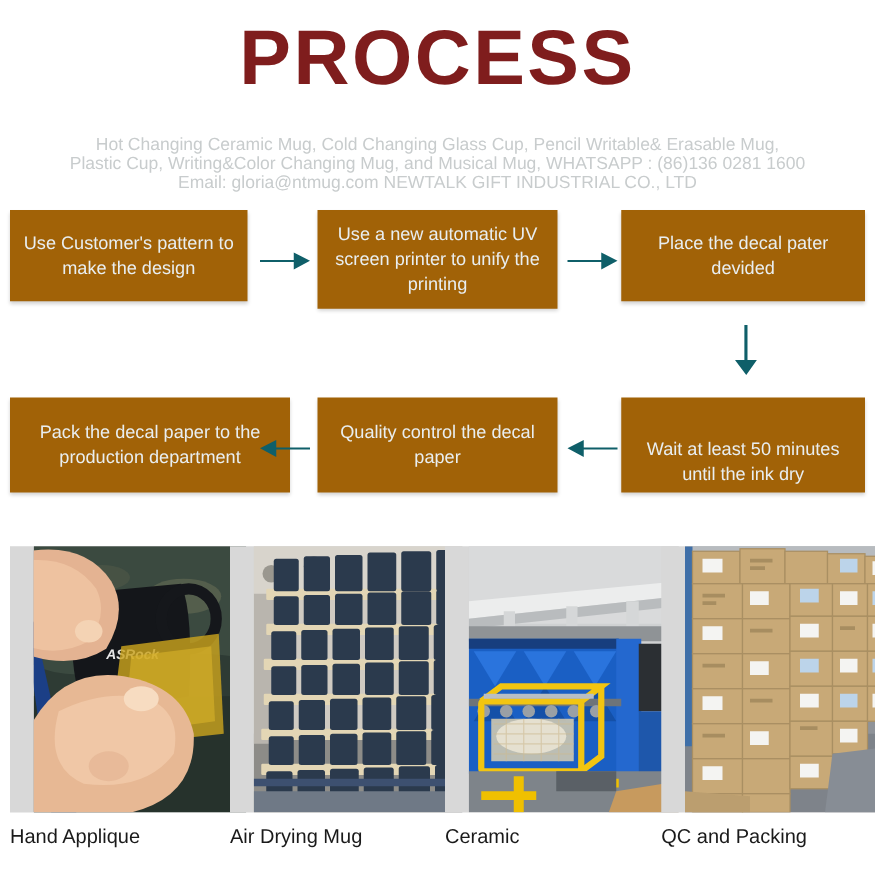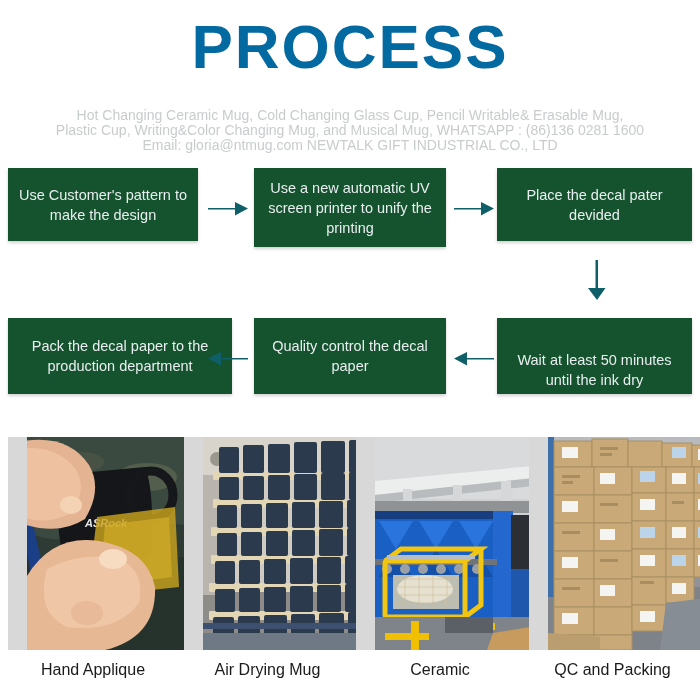--- a/index.html
+++ b/index.html
@@ -13,37 +13,37 @@
   }
   #page{position:relative;width:700px;height:700px;background:#fff;}
 
   
   .title{
     position:absolute;left:0;top:12px;width:700px;
     text-align:center;
     font-size:62px;
     font-weight:bold;
     letter-spacing:2px;
-    color:#0369a1;
+    color:#7f1d1d;
     line-height:70px;
     font-family:"Liberation Sans","DejaVu Sans",sans-serif;
   }
   .subtitle{
     position:absolute;left:0;top:108px;width:700px;
     text-align:center;
     color:#c8cccd;
     font-size:14px;
     line-height:15px;
   }
   .subtitle div{white-space:nowrap;}
 
   
   .box{
     position:absolute;
-    background:#14532d;
+    background:#a16207;
     color:#e9eef0;
     display:flex;
     align-items:center;
     justify-content:center;
     text-align:center;
     font-size:14.5px;
     line-height:20px;
     padding:4px 8px;
     box-sizing:border-box;
     box-shadow:0 2px 3px rgba(0,0,0,.18);
@@ -79,21 +79,20 @@
   #ph1{left:8px;  width:170px;}
   #ph2{left:184px;width:167px;}
   #ph3{left:356px;width:168px;}
   #ph4{left:529px;width:167px;}
   .photo svg{display:block;width:100%;height:100%;}
 
   .caption{
     position:absolute;
     top:656px;
     height:28px;
-    text-align:center;
     font-size:16px;
     color:#1a1a1a;
     line-height:28px;
     font-family:"Liberation Sans","DejaVu Sans",sans-serif;
   }
   #cap1{left:8px;  width:170px;}
   #cap2{left:184px;width:167px;}
   #cap3{left:356px;width:168px;}
   #cap4{left:529px;width:167px;}
 </style>

